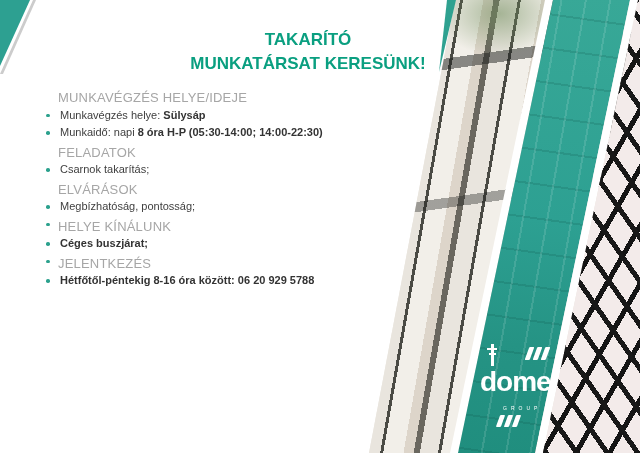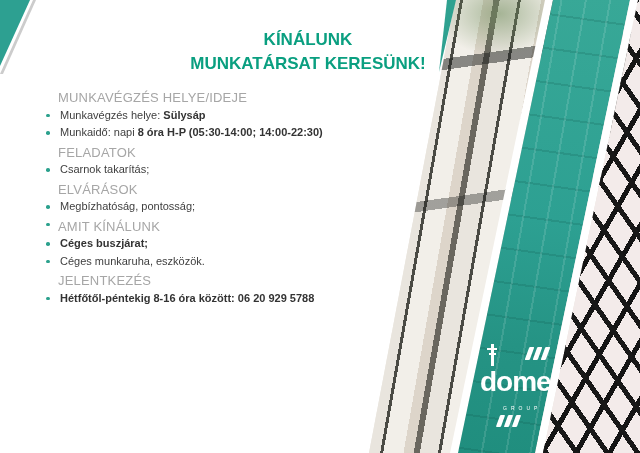--- a/index.html
+++ b/index.html
@@ -101,21 +101,21 @@
       <i></i>
         <i></i>
         <i></i>
     </div>
   </div>
 
   <div class="corner-triangle"></div>
   <div class="corner-line"></div>
 
   <div class="title">
-    <div>KÍNÁLUNK</div>
+    <div>TAKARÍTÓ</div>
     <div>MUNKATÁRSAT KERESÜNK!</div>
   </div>
 
   <div class="content">
 
     <div class="sec-heading">MUNKAVÉGZÉS HELYE/IDEJE</div>
     <div class="item">
       <span class="dot"></span><span>Munkavégzés helye: </span><span class="b">Sülysáp</span><span></span>
     </div>
     <div class="item">
@@ -128,26 +128,26 @@
     </div>
 
     <div class="sec-heading">ELVÁRÁSOK</div>
     <div class="item">
       <span class="dot"></span><span>Megbízhatóság, pontosság;</span><span class="b"></span><span></span>
     </div>
     <div class="item">
       <span class="dot"></span><span class="b"></span><span></span>
     </div>
 
-    <div class="sec-heading">AMIT KÍNÁLUNK</div>
+    <div class="sec-heading">HELYE KÍNÁLUNK</div>
     <div class="item">
       <span class="dot"></span><span></span><span class="b">Céges buszjárat;</span><span></span>
     </div>
     <div class="item">
-      <span class="dot"></span><span>Céges munkaruha, eszközök.</span><span class="b"></span><span></span>
+      <span class="dot"></span><span class="b"></span><span></span>
     </div>
 
     <div class="sec-heading">JELENTKEZÉS</div>
     <div class="item">
       <span class="dot"></span><span></span><span class="b">Hétfőtől-péntekig 8-16 óra között: 06 20 929 5788</span><span></span>
     </div>
 
   </div>
 </div>
 

